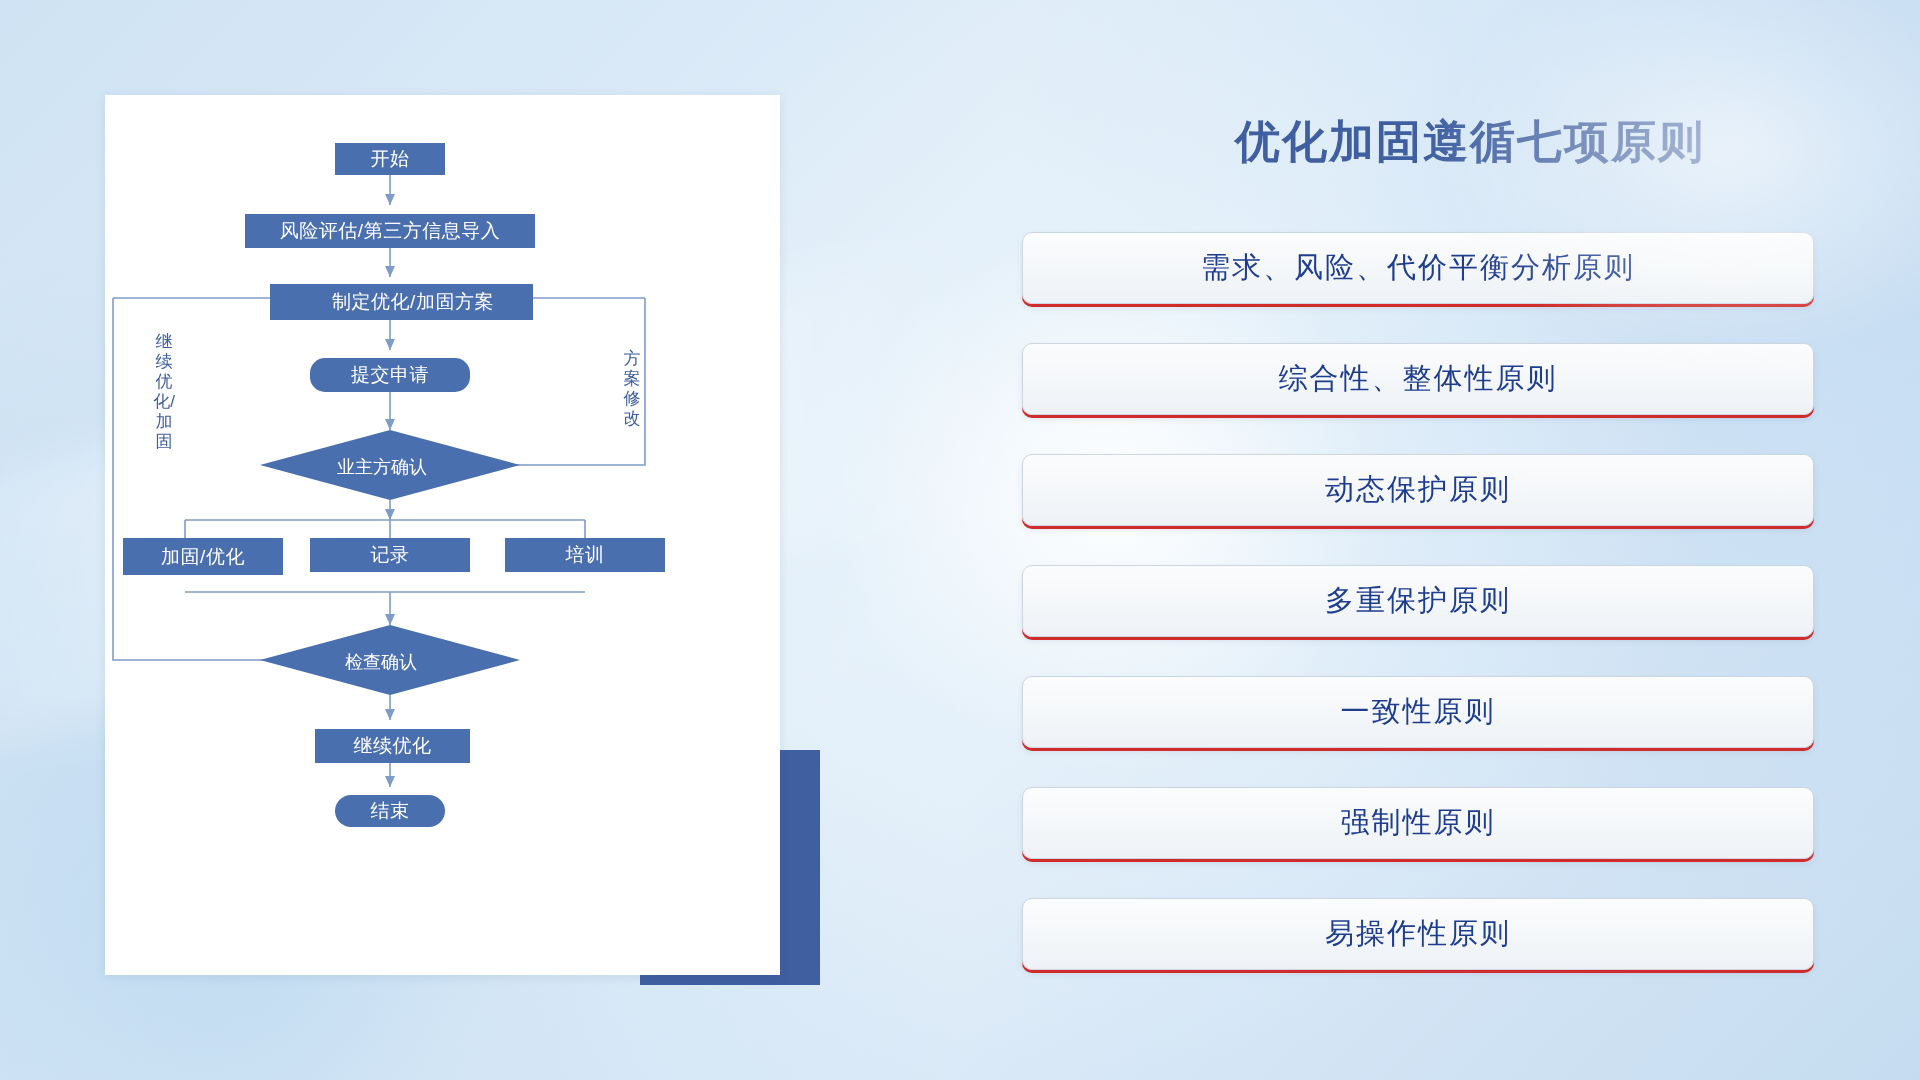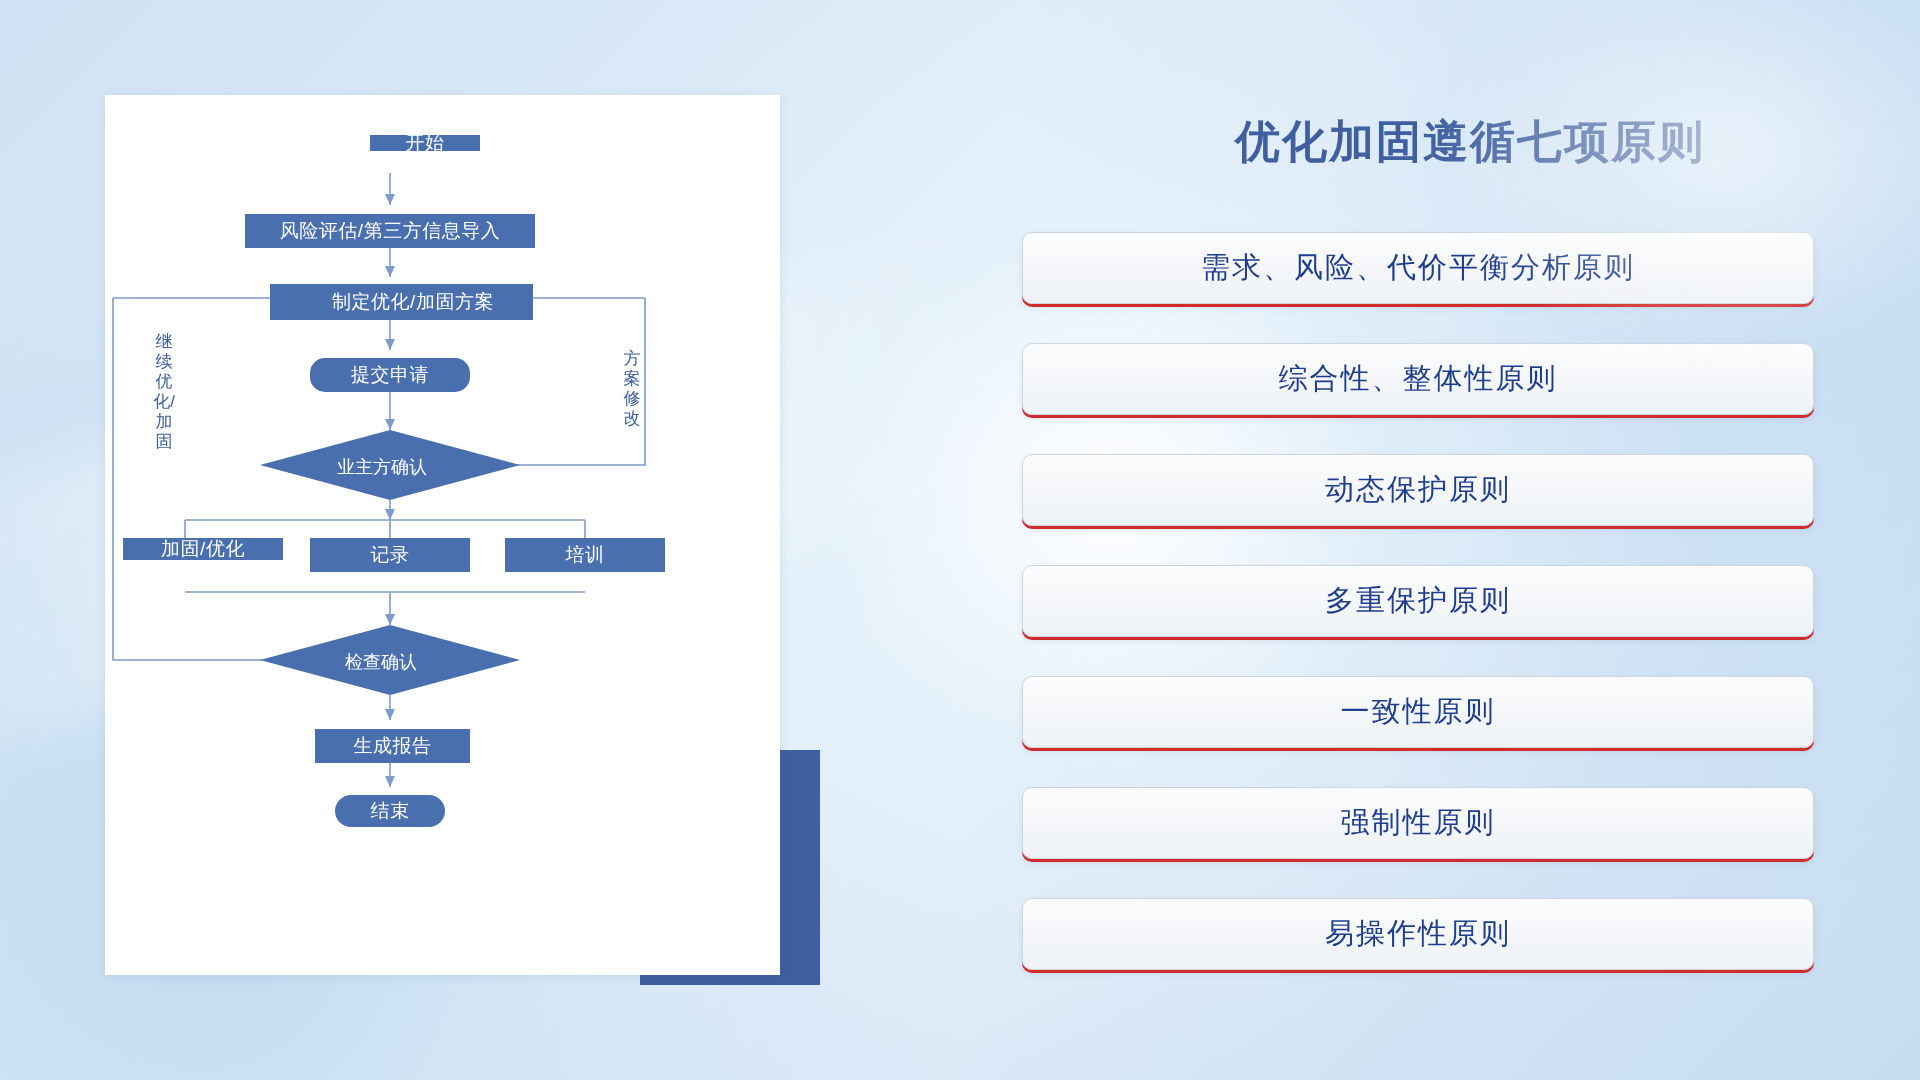--- a/index.html
+++ b/index.html
@@ -179,58 +179,58 @@
         <path d="M540,203 L540,370 L380,370"></path>
 
         <path d="M8,203 L8,565 L215,565"></path>
       </g>
 
       <polygon points="285,335 415,370 285,405 155,370" fill="#4a6fae"></polygon>
 
       <polygon points="285,530 415,565 285,600 155,565" fill="#4a6fae"></polygon>
     </svg>
 
-    <div class="fnode" style="left:230px; top:40px; width:110px; height:16px;margin-left:35px;">
+    <div class="fnode" style="left:230px; top:48px; width:110px; height:32px;">
       <span>开始</span>
     </div>
 
     <div class="fnode" style="left:140px; top:119px; width:290px; height:34px;">
       <span>风险评估/第三方信息导入</span>
     </div>
 
     <div class="fnode" style="left:165px; top:189px; width:240px; height:36px;padding-left:23px;">
       <span>制定优化/加固方案</span>
     </div>
 
     <div class="fnode" style="left:205px; top:263px; width:160px; height:34px;border-radius:15px;">
       <span>提交申请</span>
     </div>
 
     <div class="dlabel" style="left:232px; top:360px;">
       <span>业主方确认</span>
     </div>
 
-    <div class="fnode" style="left:18px; top:443px; width:160px; height:22px;">
+    <div class="fnode" style="left:18px; top:443px; width:160px; height:37px;">
       <span>加固/优化</span>
     </div>
 
     <div class="fnode" style="left:205px; top:443px; width:160px; height:34px;">
       <span>记录</span>
     </div>
 
     <div class="fnode" style="left:400px; top:443px; width:160px; height:34px;">
       <span>培训</span>
     </div>
 
     <div class="dlabel" style="left:240px; top:555px;">
       <span>检查确认</span>
     </div>
 
     <div class="fnode" style="left:210px; top:634px; width:155px; height:34px;">
-      <span>生成报告</span>
+      <span>继续优化</span>
     </div>
 
     <div class="fnode" style="left:230px; top:700px; width:110px; height:32px;border-radius:16px;">
       <span>结束</span>
     </div>
 
     <div class="vlabel" style="left:24px; top:237px;margin-left:24px;">
       <span>继续优化/加固</span>
     </div>
 

